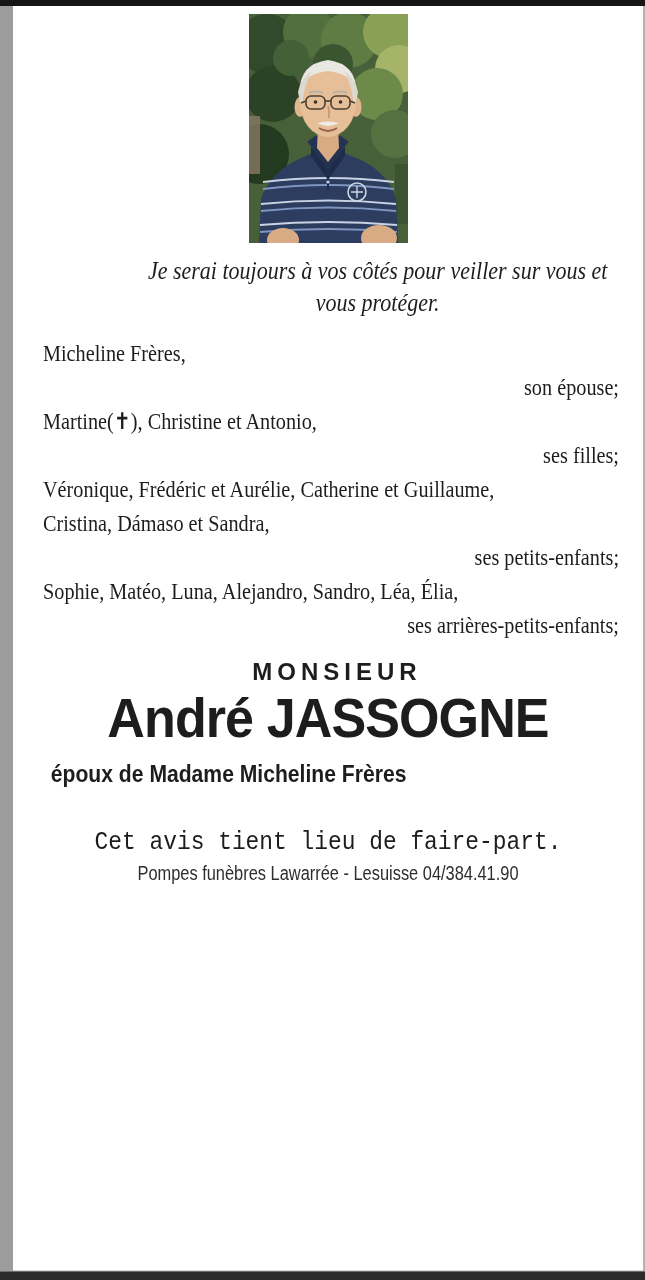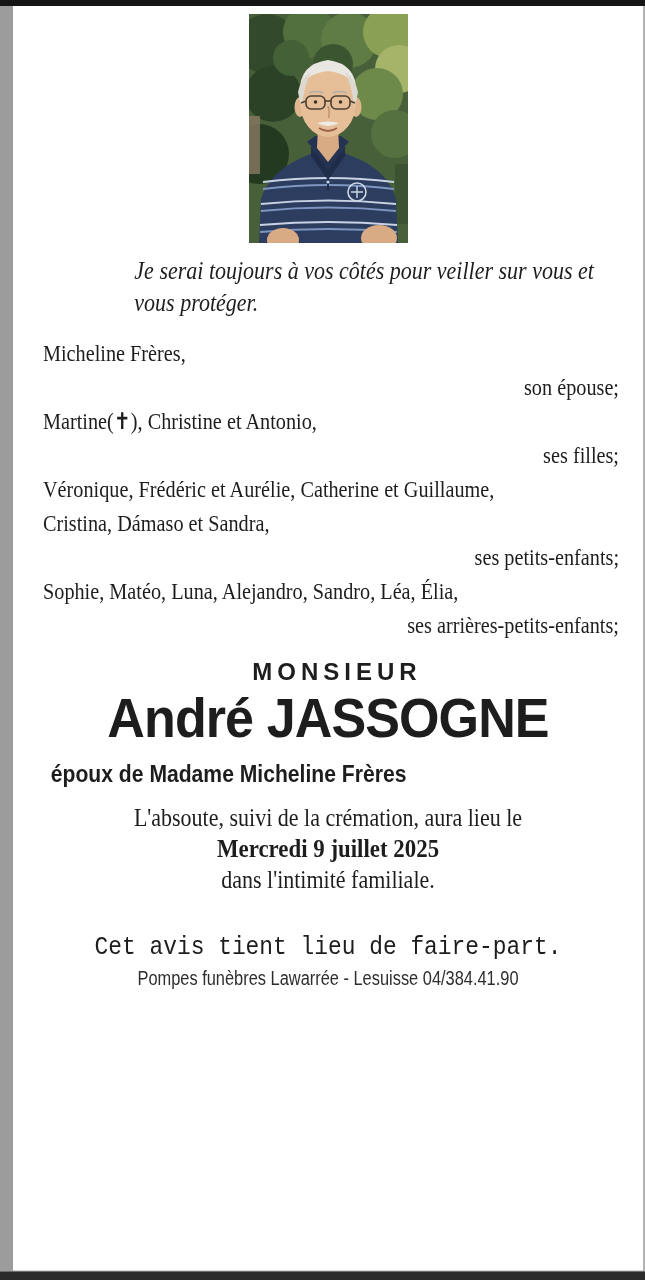--- a/index.html
+++ b/index.html
@@ -34,21 +34,21 @@
   .cond-c { transform: scaleX(.88); transform-origin: 50% 50%; }
   .cond-l { transform: scaleX(.88); transform-origin: 0 50%; }
   .cond-r { transform: scaleX(.88); transform-origin: 100% 50%; }
 
   .photo-wrap { width: 159px; height: 229px; margin: 8px auto 0 auto; overflow: hidden; }
   .photo-wrap svg { display: block; }
 
   .quote {
     margin-top: 12px;
     padding: 0 22px 0 55px;
-    text-align: left;
+    text-align: center;
     font-style: italic;
     font-size: 25px;
     line-height: 32px;
   }
 
   .family {
     margin-top: 18px;
     padding: 0 24px 0 30px;
     font-size: 23px;
     line-height: 34px;
@@ -242,25 +242,20 @@
     <div class="monsieur">MONSIEUR</div>
 
     <div class="deceased-name">André JASSOGNE</div>
 
     <div class="spouse">
       <div class="cond-c">époux de Madame Micheline Frères</div>
     </div>
 
 
 
-    <div class="ceremony">
-      <div class="cond-c">L'absoute, suivi de la crémation, aura lieu le</div>
-      <div class="cond-c ceremony-date">Mercredi 9 juillet 2025</div>
-      <div class="cond-c">dans l'intimité familiale.</div>
-    </div>
 
     <div class="closing-notice">
       <div class="cond-c">Cet avis tient lieu de faire-part.</div>
     </div>
 
     <div class="funeral-home">Pompes funèbres Lawarrée - Lesuisse 04/384.41.90</div>
 
   </div>
 
   <div class="frame-bottom"></div>

